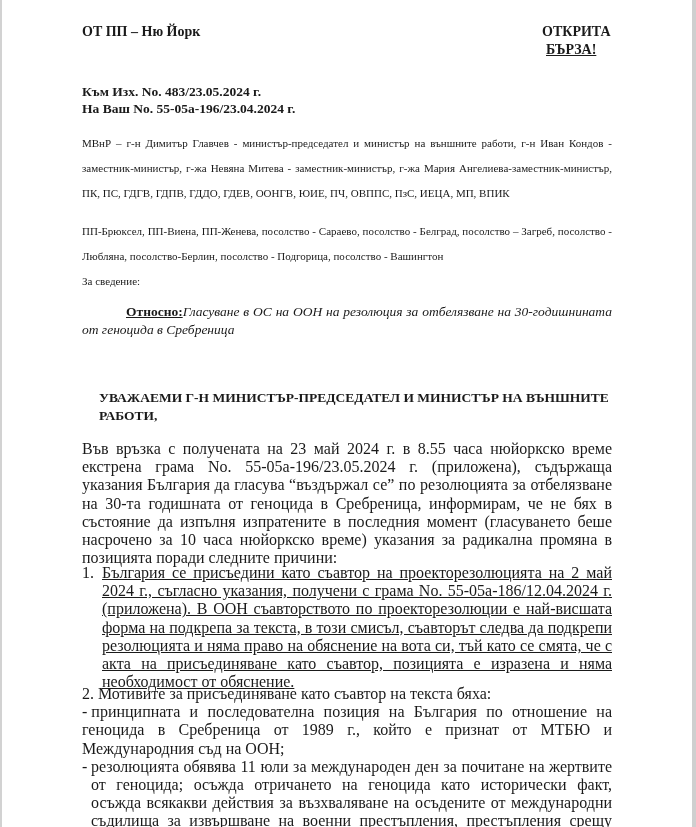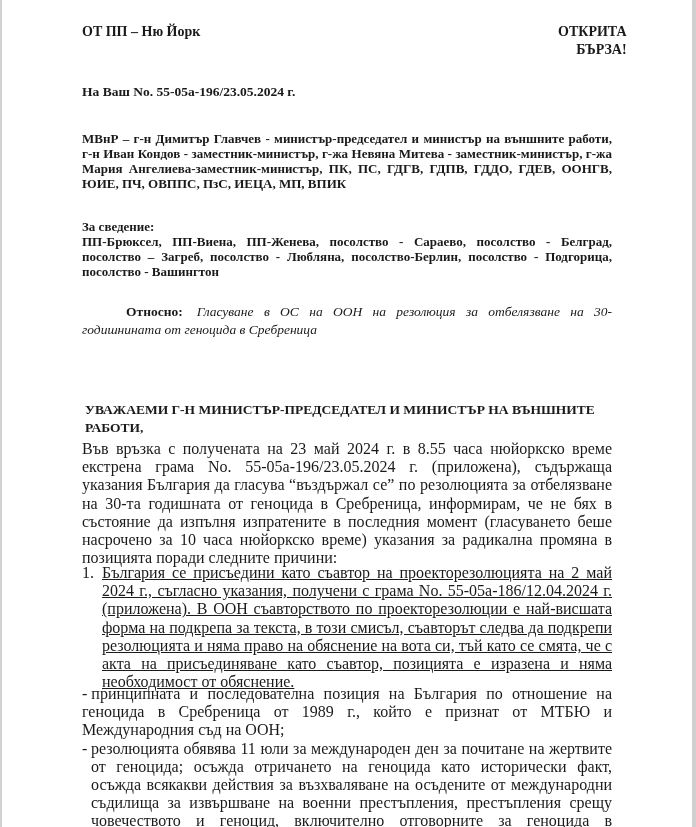--- a/index.html
+++ b/index.html
@@ -33,70 +33,70 @@
       position: absolute;
       top: 23px;
       left: 0;
       width: 530px;
       font-weight: bold;
       font-size: 14px;
       line-height: 18px;
     }
     .header-left { position: absolute; left: 0; top: 0; }
     .header-right {
-      position: absolute; left: 476px; top: 0;
-      text-align: right;
+      position: absolute; left: 460px; top: 0;
+      text-align: left;
     }
-    .header-right div:nth-child(2) { padding-left: 4px; }
+    .header-right div:nth-child(2) { padding-left: 4px; text-decoration: underline; }
 
     .refs {
       position: absolute;
       top: 83px;
       left: 0;
       font-weight: bold;
       font-size: 13.5px;
       line-height: 17px;
     }
 
     .bold-block {
-      font-weight: bold;
-      font-size: 13px;
-      line-height: 15px;
+      font-weight: normal;
+      font-size: 11px;
+      line-height: 25px;
       text-align: justify;
       text-align-last: left;
     }
     .recipients { position: absolute; top: 131px; left: 0; width: 530px; }
     .info { position: absolute; top: 219px; left: 0; width: 530px; }
 
     .subject {
       position: absolute;
       top: 303px;
       left: 0;
       width: 530px;
       font-size: 13.5px;
       line-height: 17.5px;
       text-align: justify;
       text-align-last: left;
     }
     .subject .label {
       font-weight: bold;
+      text-decoration: underline;
       margin-left: 44px;
-      margin-right: 14px;
+      margin-right: 0;
     }
     .subject .text { font-style: italic; }
 
     .salutation {
       position: absolute;
       top: 389px;
-      left: 3px;
+      left: 17px;
       width: 530px;
       font-weight: bold;
       font-size: 13.5px;
       line-height: 18px;
-      margin-top: 12px;
     }
 
     .body-text {
       font-size: 16px;
       line-height: 18.2px;
       text-align: justify;
       text-align-last: left;
     }
     .intro { position: absolute; top: 440px; left: 0; width: 530px; }
 
@@ -124,42 +124,44 @@
 
   <div class="header-row">
     <div class="header-left">ОТ ПП – Ню Йорк</div>
     <div class="header-right">
       <div>ОТКРИТА</div>
       <div>БЪРЗА!</div>
     </div>
   </div>
 
   <div class="refs">
-    <div>На Ваш No. 55-05а-196/23.05.2024 г.</div>
+    <div>Към Изх. No. 483/23.05.2024 г.</div>
+    <div>На Ваш No. 55-05а-196/23.04.2024 г.</div>
   </div>
 
   <div class="bold-block recipients">МВнР  – г-н Димитър Главчев - министър-председател и министър на външните работи, г-н Иван Кондов - заместник-министър, г-жа Невяна Митева - заместник-министър, г-жа Мария Ангелиева-заместник-министър, ПК, ПС, ГДГВ, ГДПВ, ГДДО, ГДЕВ, ООНГВ, ЮИЕ, ПЧ, ОВППС, ПзС, ИЕЦА, МП, ВПИК</div>
 
   <div class="bold-block info">
+    <div>ПП-Брюксел, ПП-Виена, ПП-Женева, посолство - Сараево, посолство - Белград, посолство – Загреб, посолство - Любляна, посолство-Берлин, посолство - Подгорица, посолство - Вашингтон</div>
     <div>За сведение:</div>
-    <div>ПП-Брюксел, ПП-Виена, ПП-Женева, посолство - Сараево, посолство - Белград, посолство – Загреб, посолство - Любляна, посолство-Берлин, посолство - Подгорица, посолство - Вашингтон</div>
   </div>
 
   <div class="subject"><span class="label">Относно:</span><span class="text">Гласуване в ОС на ООН на резолюция за отбелязване на 30-годишнината от геноцида в Сребреница</span></div>
 
   <div class="salutation">УВАЖАЕМИ Г-Н МИНИСТЪР-ПРЕДСЕДАТЕЛ И МИНИСТЪР НА ВЪНШНИТЕ РАБОТИ,</div>
 
   <div class="body-text intro">Във връзка с получената на 23 май 2024 г. в 8.55 часа нюйоркско време екстрена грама No. 55-05а-196/23.05.2024 г. (приложена), съдържаща указания България да гласува “въздържал се” по резолюцията за отбелязване на 30-та годишната от геноцида в Сребреница, информирам, че не бях в състояние да изпълня изпратените в последния момент (гласуването беше насрочено за 10 часа нюйоркско време) указания за радикална промяна в позицията поради следните причини:</div>
 
   <div class="body-text list1">
     <span class="num">1.</span>
     <span class="txt">България се присъедини като съавтор на проекторезолюцията на 2 май 2024 г., съгласно указания, получени с грама No. 55-05а-186/12.04.2024 г. (приложена). В ООН съавторството по проекторезолюции е най-висшата форма на подкрепа за текста, в този смисъл, съавторът следва да подкрепи резолюцията и няма право на обяснение на вота си, тъй като се смята, че с акта на присъединяване като съавтор, позицията е изразена и няма необходимост от обяснение.</span>
   </div>
 
   <div class="body-text list2">
+    <div>2. Мотивите за присъединяване като съавтор на текста бяха:</div>
     <div class="dash-item first"><span class="dash">-</span><span class="txt">принципната и последователна позиция на България по отношение на геноцида в Сребреница от 1989 г., който е признат от МТБЮ и Международния съд на ООН;</span></div>
     <div class="dash-item">
       <span class="dash">-</span>
       <span class="txt">резолюцията обявява 11 юли за международен ден за почитане на жертвите от геноцида; осъжда отричането на геноцида като исторически факт, осъжда всякакви действия за възхваляване на осъдените от международни съдилища за извършване на военни престъпления, престъпления срещу човечеството и геноцид, включително отговорните за геноцида в Сребреница;</span>
     </div>
   </div>
 
 </div>
 
 </body></html>

